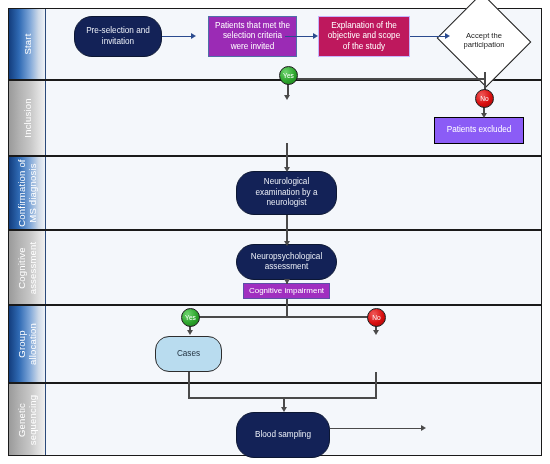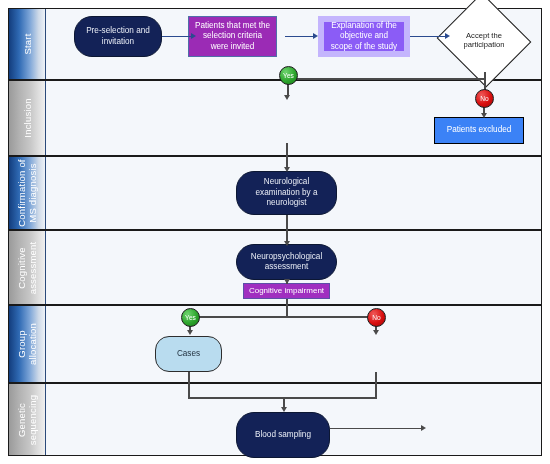--- a/index.html
+++ b/index.html
@@ -14,23 +14,23 @@
   .lane-head.gray{background:linear-gradient(to right,#9a9a9a 0%,#b3b3b3 30%,#c8c8c8 60%,#dedede 82%,#efefef 100%);}
   .lane-title{position:absolute;left:50%;top:50%;transform:translate(-50%,-50%) rotate(-90deg);
               white-space:nowrap;color:#ffffff;font-size:9.5px;line-height:11px;text-align:center;
               letter-spacing:.2px;}
   .lane-title.two{line-height:11px;}
 
   .node{position:absolute;box-sizing:border-box;display:flex;align-items:center;justify-content:center;
         text-align:center;font-size:8.2px;line-height:10.4px;}
   .navy{background:#132257;color:#e8ecf5;border:1px solid #0c1733;border-radius:18px;}
   .purple{background:#9b2bb5;color:#ffffff;border:1px solid #4f6fa8;}
-  .purple2{background:#8b5cf6;color:#ffffff;border:6px solid #c4b5fd;}
+  .purple2{background:#be185d;color:#ffffff;border:1px solid #c4b5fd;}
   .purple-small{background:#a02fc0;color:#ffffff;border:1px solid #5b4fa8;font-size:8px;}
-  .black{background:#3b82f6;color:#ffffff;border:1px solid #000000;}
+  .black{background:#8b5cf6;color:#ffffff;border:1px solid #000000;}
   .lightblue{background:#b9dcef;color:#21313f;border:1px solid #2d2d2d;border-radius:14px;}
   .gray-node{background:#8a8a8a;color:#ffffff;border:1px solid #2d2d2d;border-radius:16px;}
 
   .diamond{position:absolute;}
   .diamond .shape{position:absolute;inset:0;background:#ffffff;border:1px solid #1a1a1a;
                   transform:rotate(45deg);}
   .diamond .dlabel{position:absolute;inset:0;display:flex;align-items:center;justify-content:center;
                    text-align:center;font-size:7.6px;line-height:9.4px;color:#1a1a1a;}
 
   .badge{position:absolute;width:17px;height:17px;border-radius:50%;display:flex;align-items:center;
@@ -137,21 +137,21 @@
   <div class="conn" style="left:283px;top:397px;width:1.6px;height:12px;"></div>
   <div class="arrow down" style="left:280.5px;top:407px;"></div>
 
   <div class="conn" style="left:330px;top:428px;width:91px;height:1.2px;"></div>
   <div class="arrow right-gray" style="left:421px;top:424.5px;"></div>
 
   <div class="node navy" style="left:74px;top:16px;width:88px;height:41px;padding:0 8px;">
     <span>Pre-selection and invitation</span>
   </div>
 
-  <div class="node purple" style="left:188px;top:16px;width:89px;height:41px;padding:0 5px;">
+  <div class="node purple" style="left:208px;top:16px;width:89px;height:41px;padding:0 5px;">
     <span>Patients that met the selection criteria were invited</span>
   </div>
 
   <div class="node purple2" style="left:318px;top:16px;width:92px;height:41px;padding:0 5px;">
     <span>Explanation of the objective and scope of the study</span>
   </div>
 
   <div class="diamond" style="left:449px;top:8px;width:70px;height:64px;">
     <div class="shape"></div>
     <div class="dlabel">Accept the participation</div>

